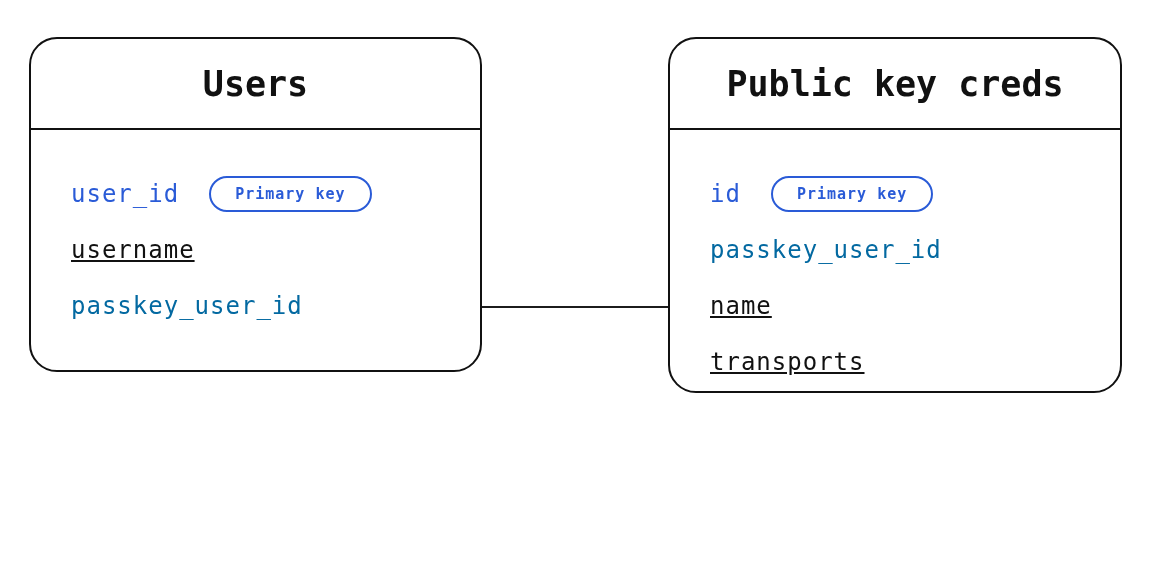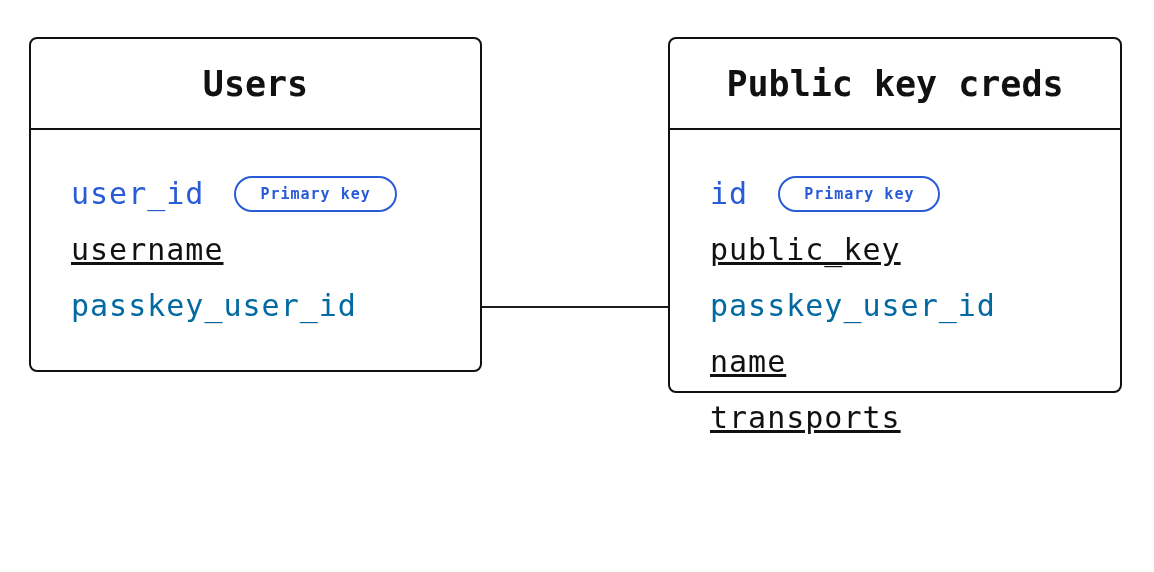--- a/index.html
+++ b/index.html
@@ -13,21 +13,21 @@
     height: 572px;
     background: #ffffff;
     overflow: hidden;
     font-family: "DejaVu Sans Mono", "Liberation Mono", monospace;
     color: #111111;
   }
   .er-table {
     position: absolute;
     background: #ffffff;
     border: 2px solid #111111;
-    border-radius: 8px;
+    border-radius: 28px;
     box-sizing: border-box;
   }
   .er-table.users {
     left: 29px;
     top: 37px;
     width: 453px;
     height: 335px;
   }
   .er-table.creds {
     left: 668px;
@@ -51,21 +51,21 @@
   .fields {
     padding: 36px 0 0 40px;
   }
   .field-row {
     height: 56px;
     display: flex;
     align-items: center;
     white-space: nowrap;
   }
   .field-label {
-    font-size: 30px;
+    font-size: 24px;
     letter-spacing: 1px;
     line-height: 1;
   }
   .role-default { color: #111111; text-decoration: underline; }
   .role-primary { color: #2a5bd7; }
   .role-foreign { color: #0369a1; }
   .badge {
     margin-left: 30px;
     display: inline-flex;
     align-items: center;
@@ -119,24 +119,20 @@
   <div class="er-table creds">
     <div class="er-header">
       <span class="er-title">Public key creds</span>
     </div>
     <div class="fields">
         <div class="field-row">
     <span class="field-label role-primary">id</span>
     <span class="badge">Primary key</span>
   </div>
         <div class="field-row">
-    <span class="field-label role-default">public_key</span>
-
-  </div>
-        <div class="field-row">
     <span class="field-label role-foreign">passkey_user_id</span>
 
   </div>
         <div class="field-row">
     <span class="field-label role-default">name</span>
 
   </div>
         <div class="field-row">
     <span class="field-label role-default">transports</span>
 

